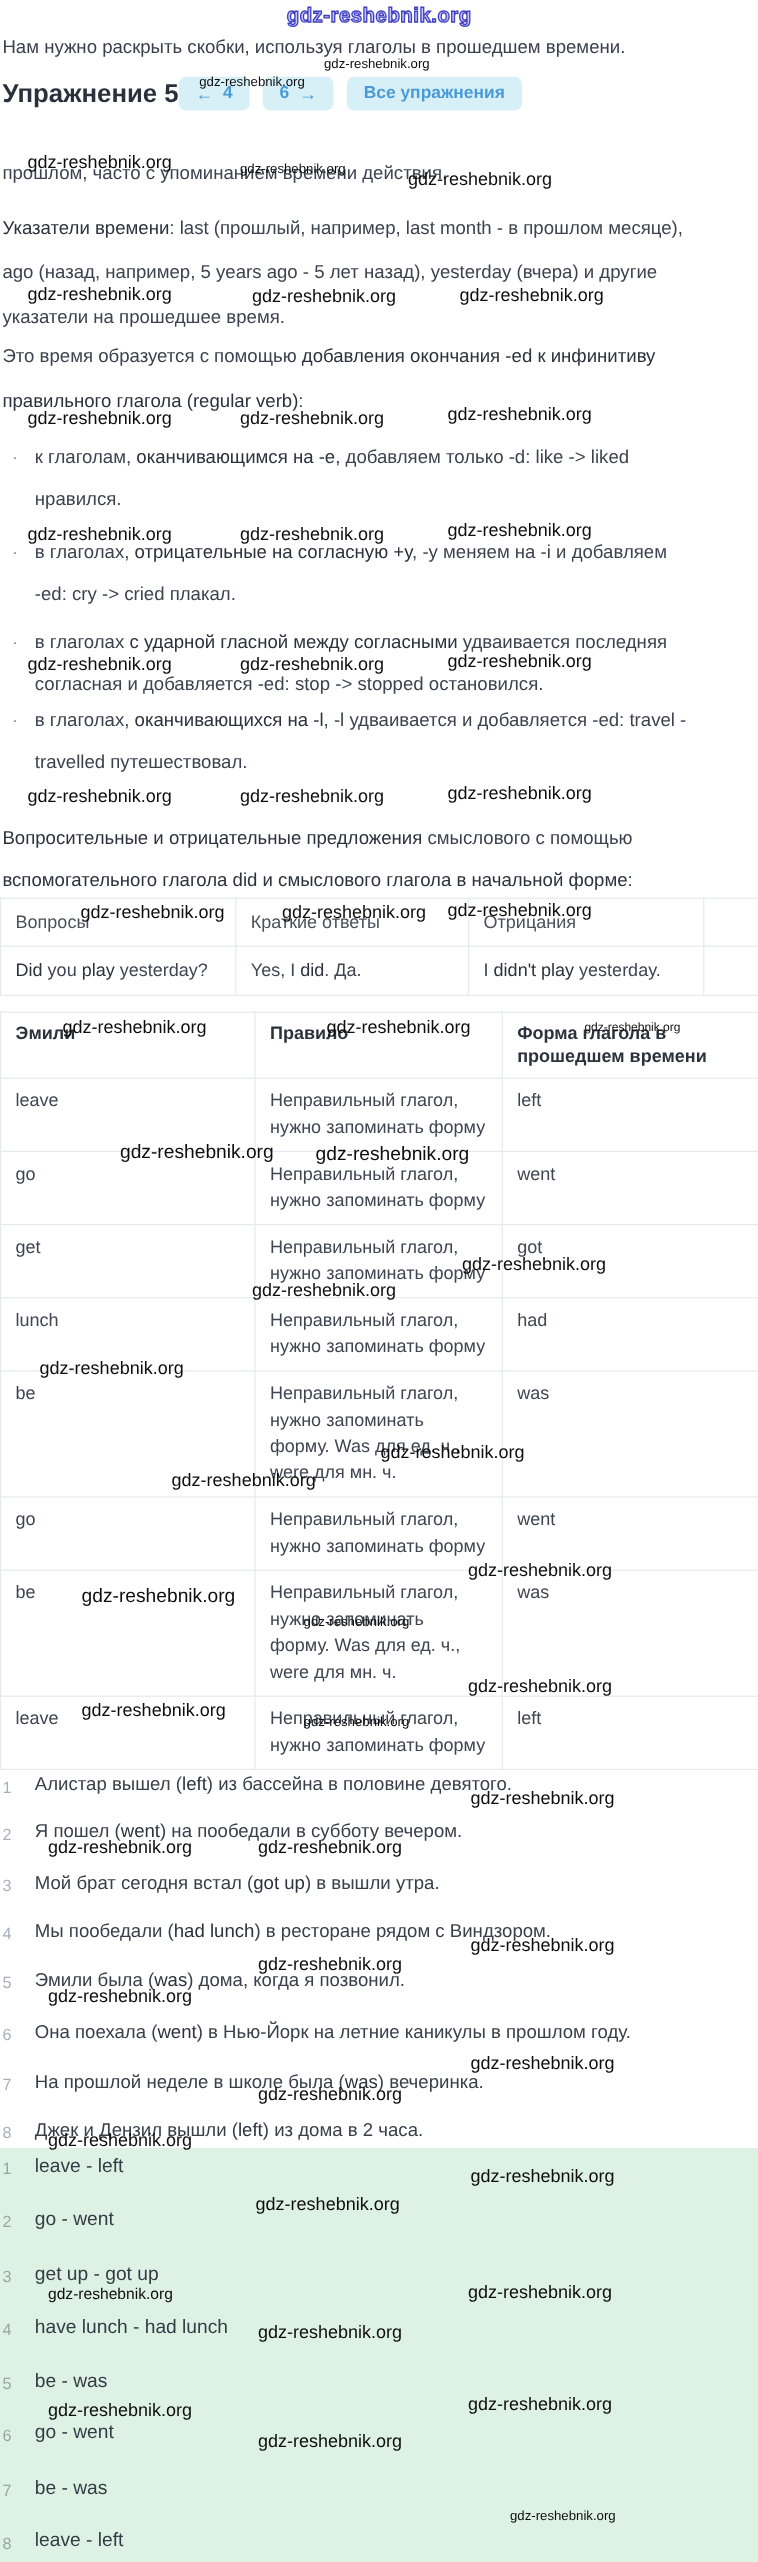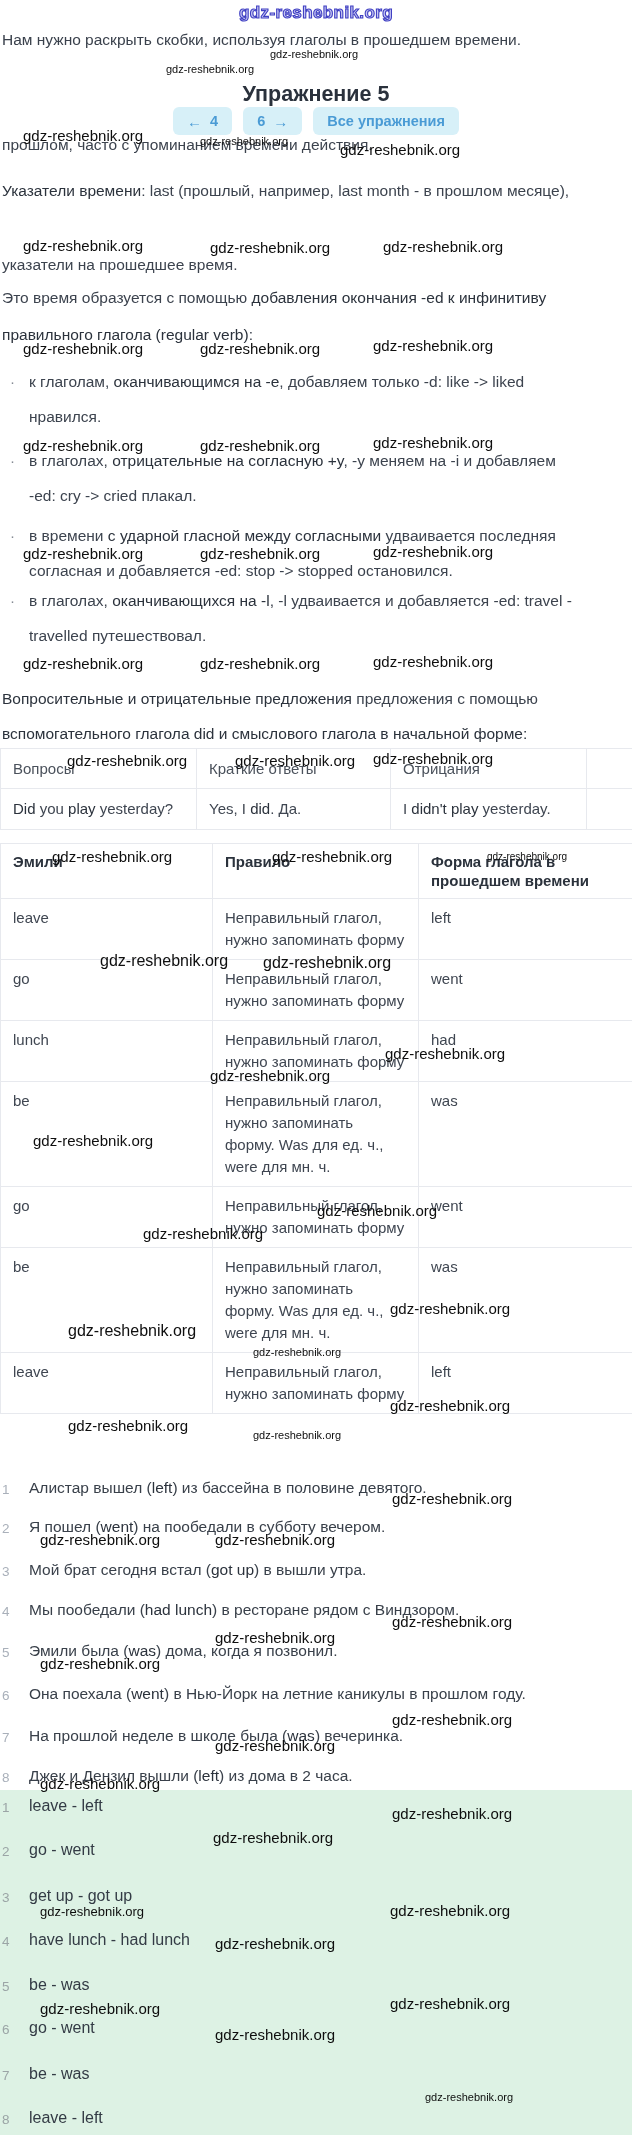--- a/index.html
+++ b/index.html
@@ -16,22 +16,22 @@
   .wm-blue {
     position:absolute; top:3px; left:50%; transform:translateX(-50%);
     font-size:17px; font-weight:700; letter-spacing:.4px;
     color:#c6c6f2; -webkit-text-stroke:1.1px #4040c3; z-index:6; white-space:nowrap;
   }
   .intro {
     position:absolute; top:31px; left:2px; margin:0;
     font-size:15.5px; color:#3a414c;
   }
   .header-row {
-    position:absolute; top:82px; left:2px; right:2px; height:32px;
-    display:flex; align-items:center;flex-direction:column;
+    position:absolute; top:62px; left:2px; right:2px; height:32px;
+    display:flex; align-items:center;
   }
   .title { margin:0; font-size:21.5px; font-weight:700; color:#2a313c; }
   .nav { display:flex; gap:11px; }
   .nav-btn {
     border:none; background:#d7f0f8; color:#4a9bd5;
     font-size:14.5px; font-weight:600; height:28px; padding:0 14px;
     border-radius:6px; display:flex; align-items:center; gap:8px;
     cursor:pointer; font-family:inherit; white-space:nowrap;
   }
   .nav-btn .arr { font-size:15px; }
@@ -91,45 +91,45 @@
       <button class="nav-btn">
         <span>6</span>
         <span class="arr">→</span>
       </button>
       <button class="nav-btn">Все упражнения</button>
     </div>
   </div>
 
   <p class="para tight" style="top:133px"><span>прошлом, часто с упоминанием времени действия.</span></p>
 
-  <p class="para" style="top:172px"><span class="bb">Указатели времени</span><span>: last (прошлый, например, last month - в прошлом месяце),</span><br><br><span>указатели на прошедшее время.</span></p>
+  <p class="para" style="top:172px"><span class="bb">Указатели времени</span><span>: last (прошлый, например, last month - в прошлом месяце),</span><br><span>ago (назад, например, 5 years ago - 5 лет назад), yesterday (вчера) и другие</span><br><span>указатели на прошедшее время.</span></p>
 
   <p class="para" style="top:279px"><span>Это время образуется с помощью </span><span class="bb">добавления окончания -ed к инфинитиву</span><br><span class="bb">правильного глагола (regular verb)</span><span>:</span></p>
 
   <div>
 
   <div class="bullet" style="top: 364px;">
         <span class="dot">·</span>
         <span class="bt"><span>к глаголам, </span><span class="bb">оканчивающимся на -e</span><span>, добавляем только -d: like -&gt; liked</span><br><span>нравился.</span></span>
       </div>
       <div class="bullet" style="top: 443px;">
         <span class="dot">·</span>
         <span class="bt"><span>в глаголах, </span><span class="bb">отрицательные на согласную +y</span><span>, -y меняем на -i и добавляем</span><br><span>-ed: cry -&gt; cried плакал.</span></span>
       </div>
       <div class="bullet" style="top: 518px;">
         <span class="dot">·</span>
-        <span class="bt"><span>в времени </span><span class="bb">с ударной гласной между согласными</span><span> удваивается последняя</span><br><span>согласная и добавляется -ed: stop -&gt; stopped остановился.</span></span>
+        <span class="bt"><span>в глаголах </span><span class="bb">с ударной гласной между согласными</span><span> удваивается последняя</span><br><span>согласная и добавляется -ed: stop -&gt; stopped остановился.</span></span>
       </div>
       <div class="bullet" style="top: 583px;">
         <span class="dot">·</span>
         <span class="bt"><span>в глаголах, </span><span class="bb">оканчивающихся на -l</span><span>, -l удваивается и добавляется -ed: travel -</span><br><span>travelled путешествовал.</span></span>
       </div>
     </div>
 
-  <p class="para vopr" style="top:681px"><span class="bb">Вопросительные и отрицательные предложения</span><span> предложения с помощью</span><br><span class="bb">вспомогательного глагола did и смыслового глагола в начальной форме</span><span class="bb">:</span></p>
+  <p class="para vopr" style="top:681px"><span class="bb">Вопросительные и отрицательные предложения</span><span> смыслового с помощью</span><br><span class="bb">вспомогательного глагола did и смыслового глагола в начальной форме</span><span class="bb">:</span></p>
 
   <table class="t1">
     <colgroup>
         <col style="width:196px">
         <col style="width:194px">
         <col style="width:196px">
         <col style="width:46px">
       </colgroup>
     <tbody>
       <tr>
@@ -164,20 +164,25 @@
 
     <tr>
           <td>leave</td>
           <td>Неправильный глагол, нужно запоминать форму</td>
           <td>left</td>
         </tr>
         <tr>
           <td>go</td>
           <td>Неправильный глагол, нужно запоминать форму</td>
           <td>went</td>
+        </tr>
+        <tr>
+          <td>get</td>
+          <td>Неправильный глагол, нужно запоминать форму</td>
+          <td>got</td>
         </tr>
         <tr>
           <td>lunch</td>
           <td>Неправильный глагол, нужно запоминать форму</td>
           <td>had</td>
         </tr>
         <tr>
           <td>be</td>
           <td>Неправильный глагол, нужно запоминать форму. Was для ед. ч., were для мн. ч.</td>
           <td>was</td>

